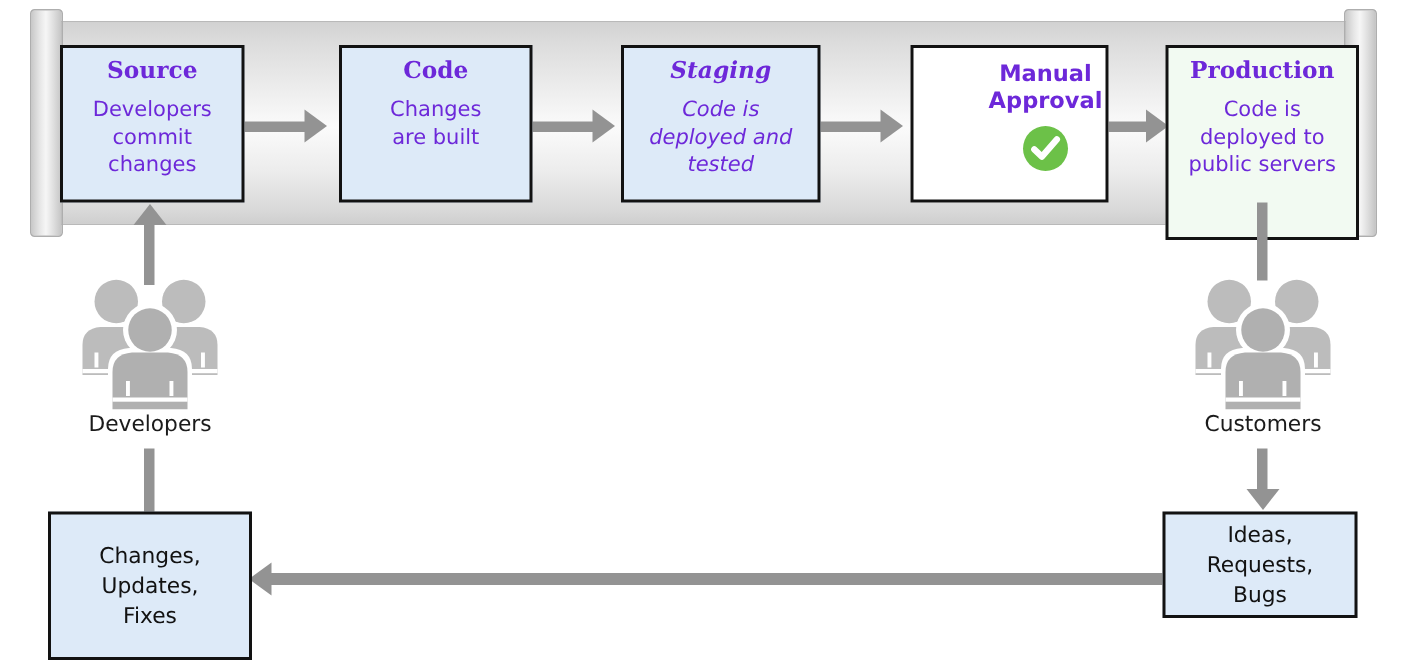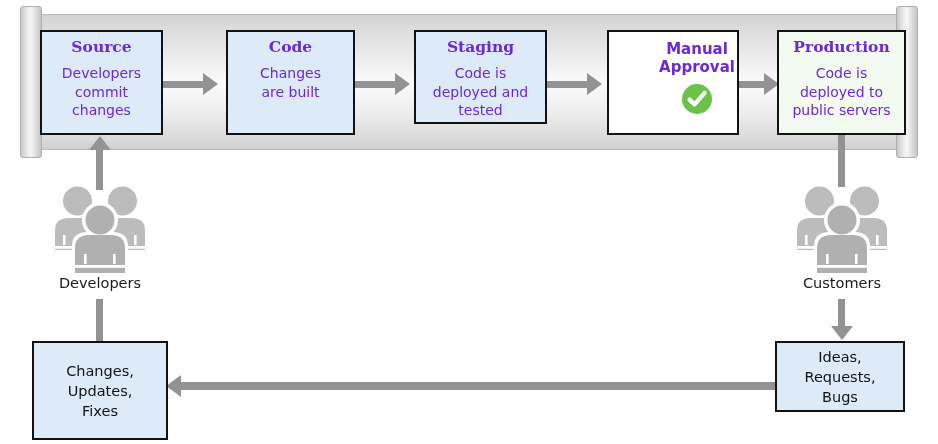--- a/index.html
+++ b/index.html
@@ -194,39 +194,39 @@
 commit
 changes</div>
   </div>
 
   <div class="stage" style="left:226px; top:30px; width:129px; height:105px; background:#ddeaf8;">
     <div class="stage-title">Code</div>
     <div class="stage-desc">Changes
 are built</div>
   </div>
 
-  <div class="stage" style="left:414px; top:30px; width:133px; height:94px; background:#ddeaf8;">
+  <div class="stage" style="left:414px; top:30px; width:133px; height:105px; background:#ddeaf8;font-style:italic;">
     <div class="stage-title">Staging</div>
     <div class="stage-desc">Code is
 deployed and
 tested</div>
   </div>
 
   <div class="stage approval" style="left:607px; top:30px; width:132px; height:105px; background:#ffffff;padding-left:48px;">
     <div class="stage-title">Manual
 Approval</div>
     <div class="check-wrap">
       <svg width="34" height="34" viewBox="0 0 34 34" aria-hidden="true">
         <circle cx="17" cy="17" r="15" fill="#6cc148"></circle>
         <path d="M9.5 17.6 L14.6 22.4 L24.6 10.9" fill="none" stroke="#ffffff" stroke-width="4.2" stroke-linecap="round" stroke-linejoin="round"></path>
       </svg>
     </div>
   </div>
 
-  <div class="stage" style="left:777px; top:30px; width:129px; height:105px; background:#f2faf2;">
+  <div class="stage" style="left:777px; top:30px; width:129px; height:130px; background:#f2faf2;">
     <div class="stage-title">Production</div>
     <div class="stage-desc">Code is
 deployed to
 public servers</div>
   </div>
 
   <div>
     <div class="conn" style="left:96px; top:148px; width:7px; height:42px;"></div>
     <div class="arrow-head up" style="left:89px; top:136px;"></div>
   </div>

